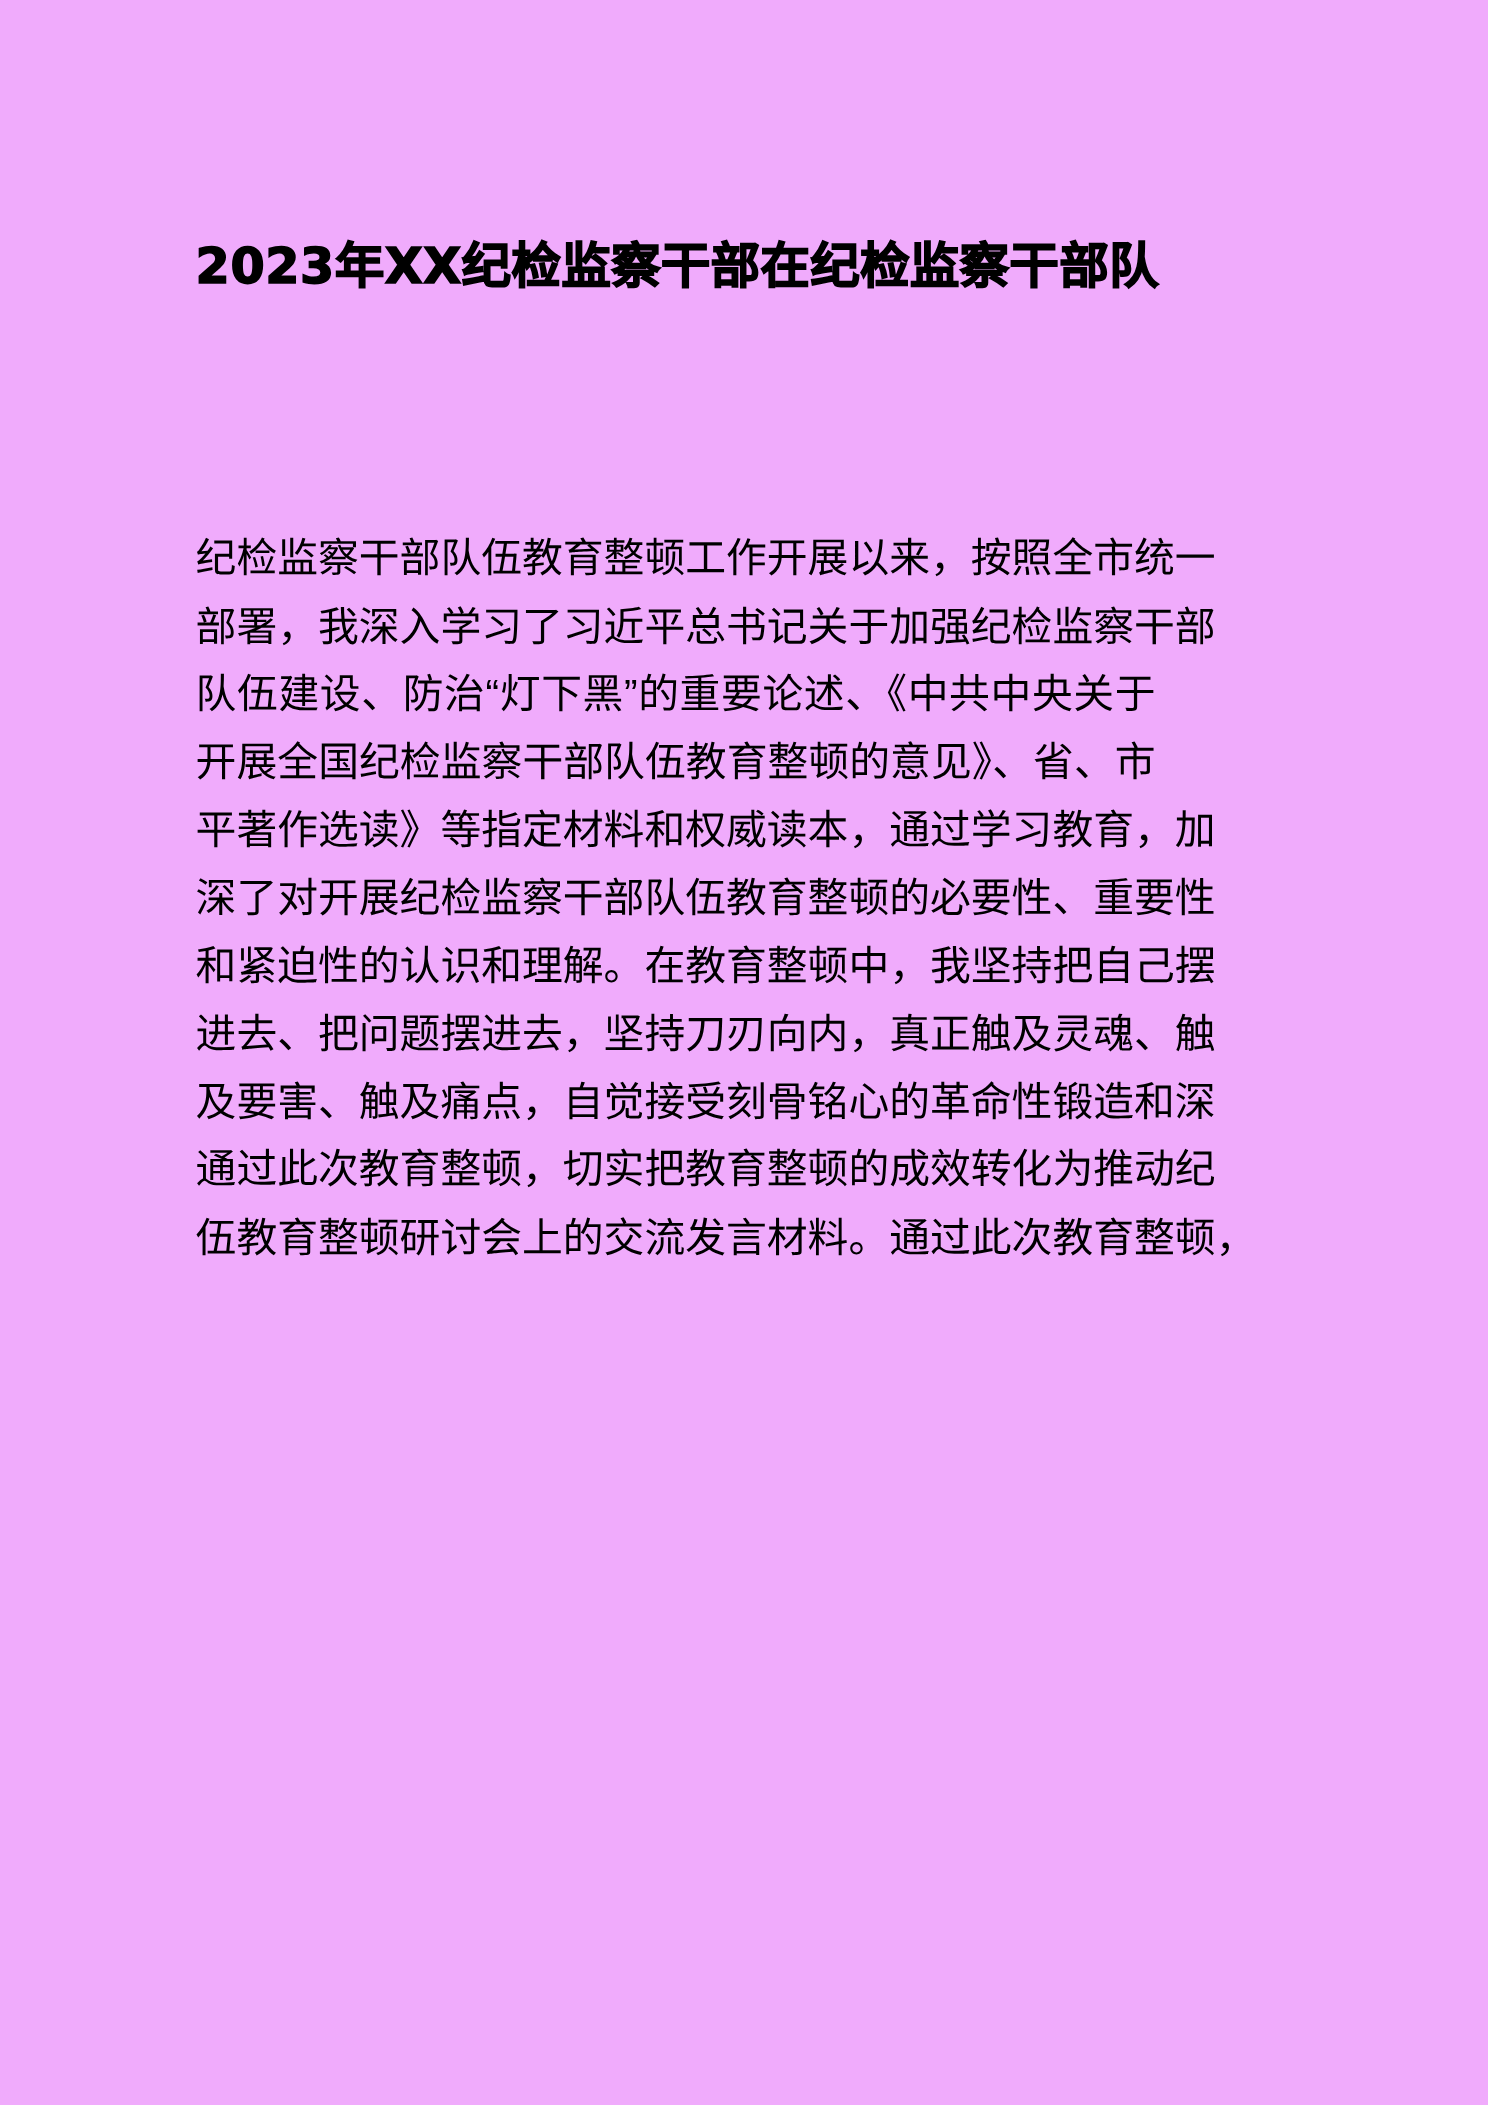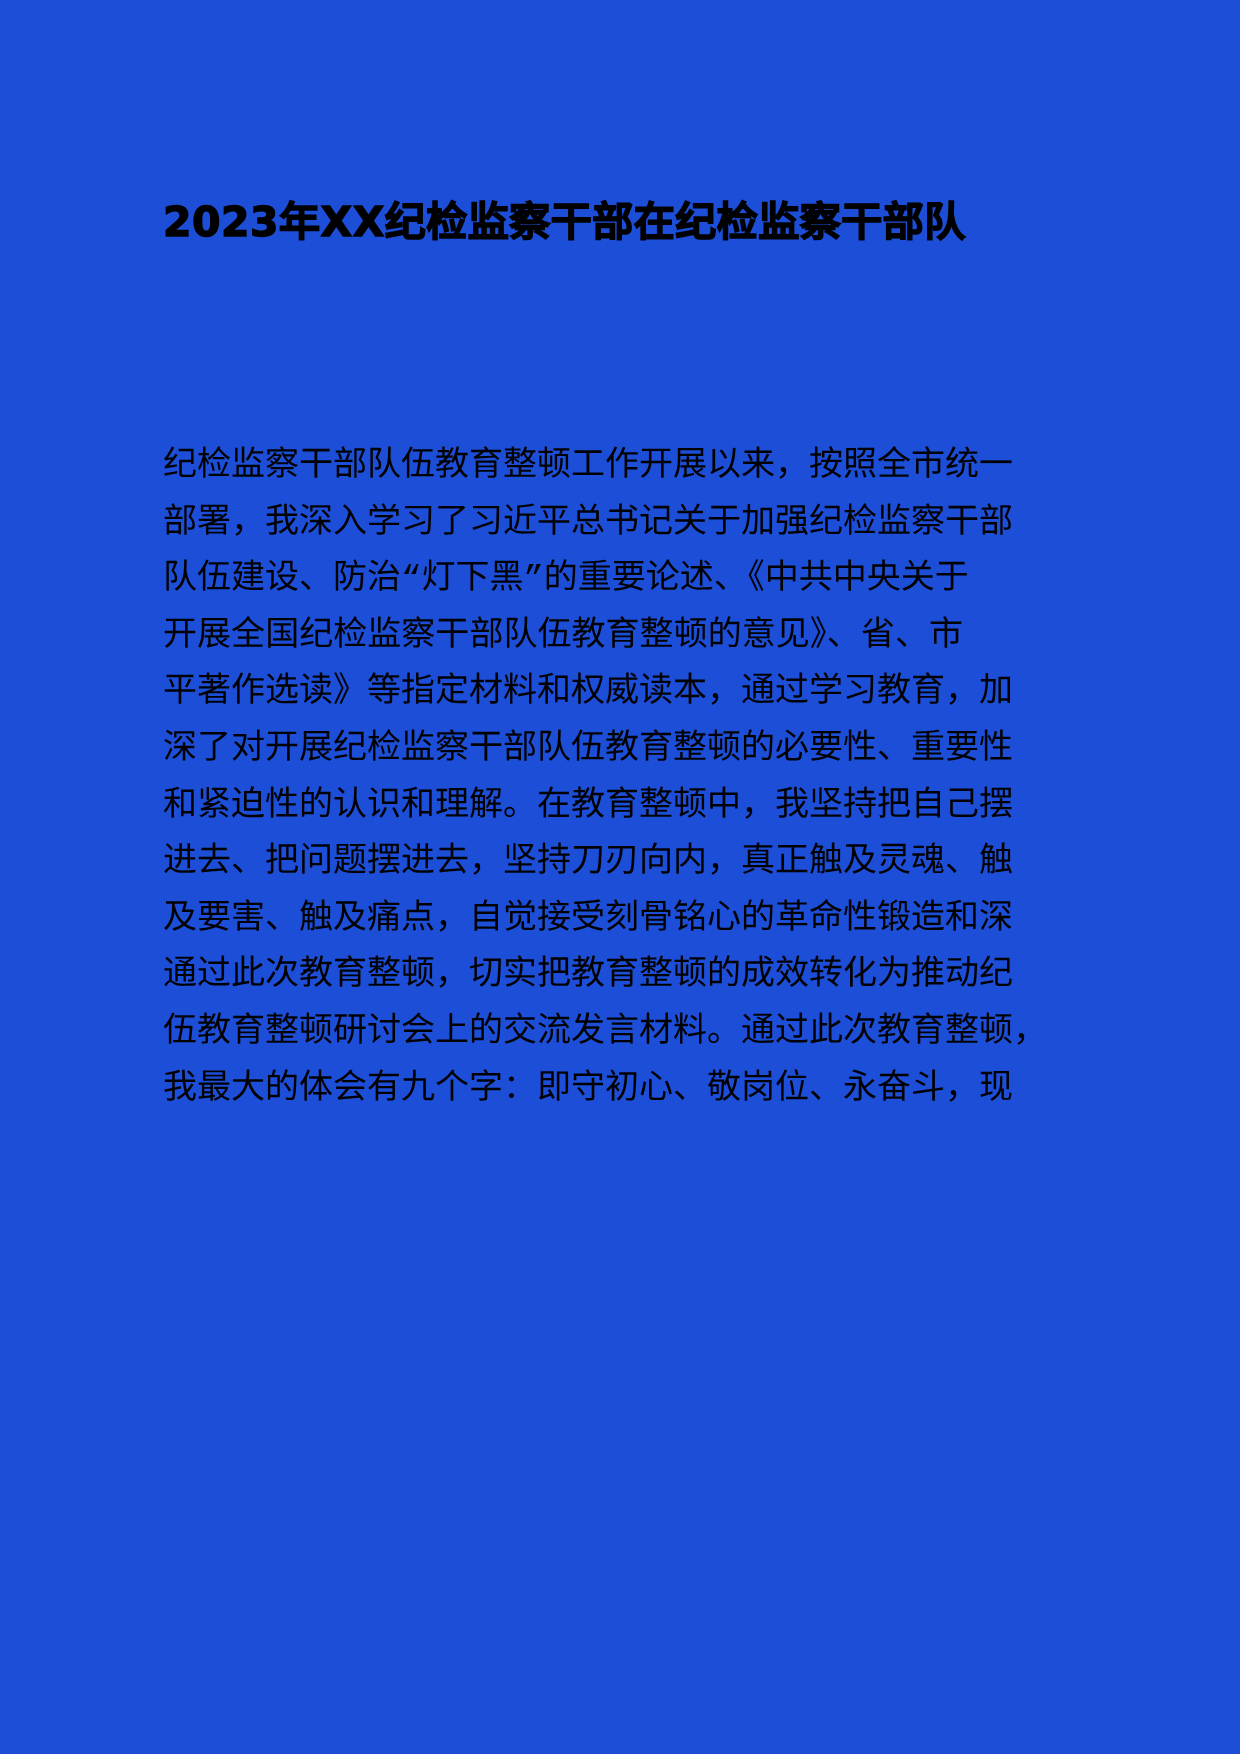--- a/index.html
+++ b/index.html
@@ -5,21 +5,21 @@
   html, body {
     margin: 0;
     padding: 0;
     background: #ffffff;
   }
 
   .page {
     position: relative;
     width: 1240px;
     height: 1754px;
-    background: #1d4ed8;
+    background: #f0abfc;
     margin: 0 auto;
     overflow: hidden;
     box-sizing: border-box;
   }
 
   .doc-inner {
     position: absolute;
     left: 163px;
     top: 0;
     width: 800px;
@@ -51,21 +51,21 @@
     text-align-last: center;
     padding-top: 0px;
   }
 
   
   .body-block {
     padding-top: 150px;
   }
 
   .body-para {
-    font-family: Liberation Mono, monospace;
+    font-family: Liberation Sans, sans-serif;
     font-weight: 400;
     font-size: 34px;
     line-height: 56.6px;
     color: #000000;
     margin: 0;
     text-align: justify;
     text-justify: inter-character;
     letter-spacing: 0px;
     word-break: break-all;
   }
@@ -97,18 +97,17 @@
         <span class="body-line">部署，我深入学习了习近平总书记关于加强纪检监察干部</span>
         <span class="body-line">队伍建设、防治“灯下黑”的重要论述、《中共中央关于</span>
         <span class="body-line">开展全国纪检监察干部队伍教育整顿的意见》、省、市</span>
         <span class="body-line">平著作选读》等指定材料和权威读本，通过学习教育，加</span>
         <span class="body-line">深了对开展纪检监察干部队伍教育整顿的必要性、重要性</span>
         <span class="body-line">和紧迫性的认识和理解。在教育整顿中，我坚持把自己摆</span>
         <span class="body-line">进去、把问题摆进去，坚持刀刃向内，真正触及灵魂、触</span>
         <span class="body-line">及要害、触及痛点，自觉接受刻骨铭心的革命性锻造和深</span>
         <span class="body-line">通过此次教育整顿，切实把教育整顿的成效转化为推动纪</span>
         <span class="body-line">伍教育整顿研讨会上的交流发言材料。通过此次教育整顿，</span>
-        <span class="body-line">我最大的体会有九个字：即守初心、敬岗位、永奋斗，现</span>
       </p>
     </div>
 
   </div>
 </div>
 
 </body></html>

